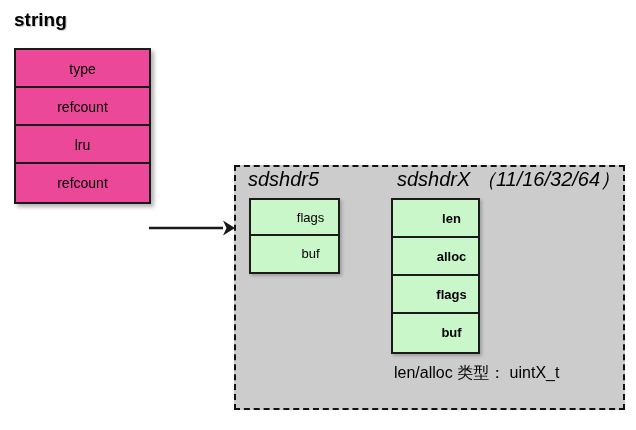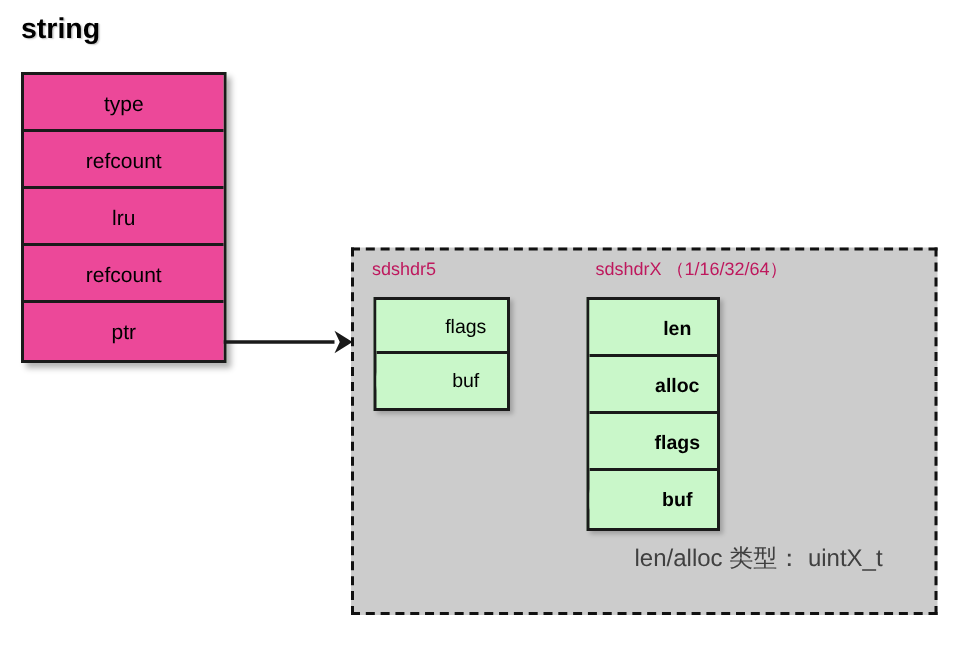--- a/index.html
+++ b/index.html
@@ -73,24 +73,25 @@
     top: 165px;
     width: 391px;
     height: 245px;
     background: #cccccc;
     border: 2px dashed #111111;
     box-sizing: border-box;
   }
 
   .grp-label {
     position: absolute;
-    font-size: 12px;
+    font-size: 20px;
     line-height: 20px;
     white-space: nowrap;
-    color: #be185d;
+    color: #000000;
+    font-style: italic;
   }
   .grp-label.l5 { left: 12px; top: 2px; }
   .grp-label.lx { left: 161px; top: 2px; }
 
   
   .struct {
     position: absolute;
     border: 2px solid #1a1a1a;
     box-sizing: border-box;
     background: #c9f7c9;
@@ -122,56 +123,54 @@
   .struct-hdrx .row { height: 38px; line-height: 38px; }
 
   
   .footnote {
     position: absolute;
     left: 158px;
     top: 196px;
     font-size: 16px;
     line-height: 20px;
     white-space: nowrap;
-    color: #404040;
-    margin-left: 29px;
+    color: #000000;
   }
 </style>
 </head>
 <body>
 
 <div id="canvas">
 
   <div class="title-string">string</div>
 
   <div class="struct-left">
     <div class="row">type</div>
     <div class="row">refcount</div>
     <div class="row">lru</div>
     <div class="row">refcount</div>
-    <div class="row">ptr</div>
   </div>
 
   <div class="arrow-wrap">
     <svg width="86" height="26" viewBox="0 0 86 26" xmlns="http://www.w3.org/2000/svg">
       <line x1="0" y1="13" x2="74" y2="13" stroke="#1a1a1a" stroke-width="2.4"></line>
       <polygon points="74,5.5 86,13 74,20.5 77.5,13" fill="#1a1a1a"></polygon>
     </svg>
   </div>
 
   <div class="sds-container">
 
     <div class="grp-label l5">sdshdr5</div>
 
     <div class="struct struct-hdr5">
       <div class="row">flags</div>
       <div class="row">buf</div>
     </div>
 
-    <div class="grp-label lx">sdshdrX （1/16/32/64）</div>
+    <div class="grp-label lx">sdshdrX （11/16/32/64）</div>
 
     <div class="struct struct-hdrx">
       <div class="row">len</div>
       <div class="row">alloc</div>
       <div class="row">flags</div>
       <div class="row">buf</div>
     </div>
 
     <div class="footnote">len/alloc 类型： uintX_t</div>
   </div>

